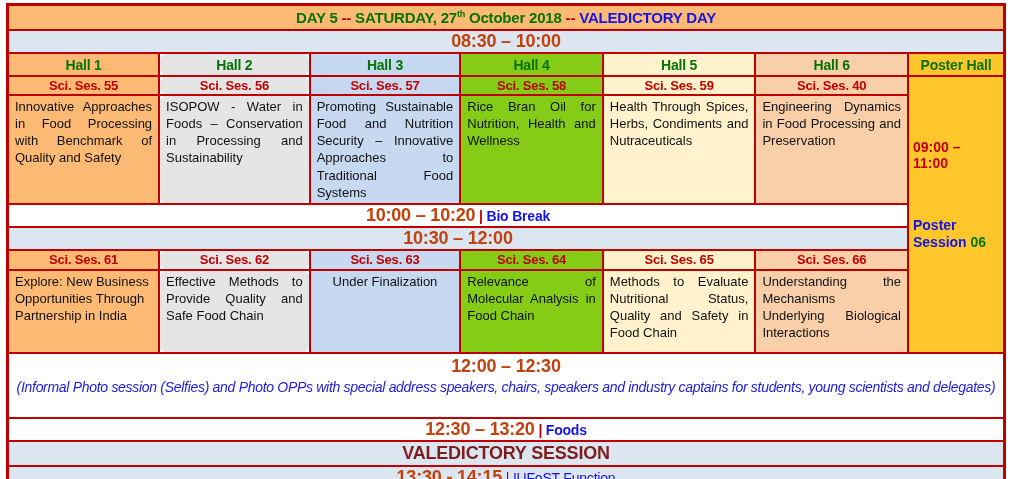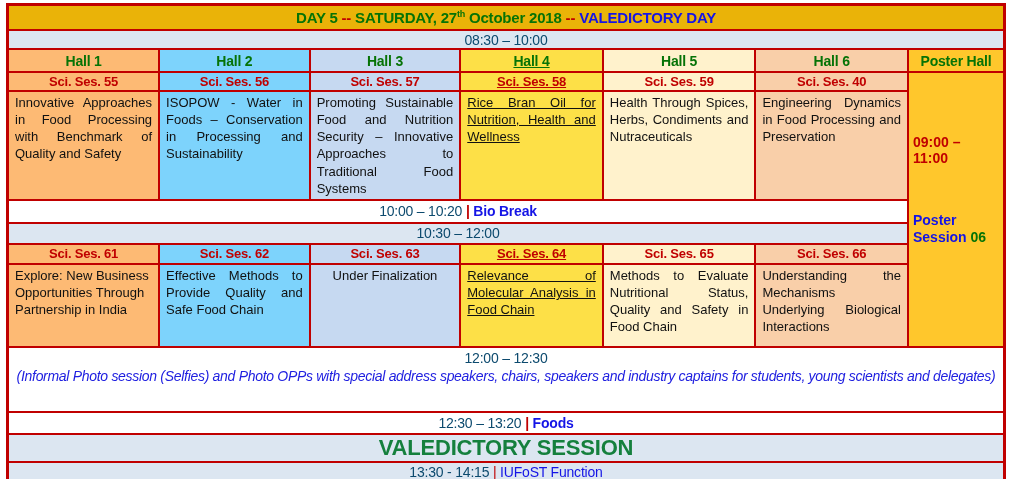--- a/index.html
+++ b/index.html
@@ -15,48 +15,48 @@
   .r-desc1 td{height:84px;}
   .r-bio td{height:21px;}
   .r-band2 td{height:19px;}
   .r-ses2 td{height:18px;}
   .r-desc2 td{height:77px;}
   .r-photo td{height:61px;}
   .r-lunch td{height:20px;}
   .r-val td{height:23px;}
   .r-event td{height:19px;}
   
-  .bg-title{background:#eab308;}
+  .bg-title{background:#fdba74;}
   .bg-band{background:#DCE6F1;}
   .bg-white{background:#FFFFFF;}
   .c1{background:#fdba74;}
-  .c2{background:#7dd3fc;}
+  .c2{background:#e5e5e5;border-radius:10px;}
   .c3{background:#C6D9F1;}
-  .c4{background:#fde047;text-decoration:underline;}
+  .c4{background:#84cc16;}
   .c5{background:#FFF2CC;}
   .c6{background:#F9CFA9;}
   .c7{background:#FFC72C;}
   
   .center{text-align:center;}
   .t-title{font-size:15px;font-weight:bold;letter-spacing:-0.2px;}
   .t-green{color:#067306;}
   .t-red{color:#C00000;}
   .t-blue{color:#1414E6;}
-  .t-band{font-size:14px;font-weight:normal;color:#0c4a6e;letter-spacing:-0.2px;}
+  .t-band{font-size:18px;font-weight:bold;color:#c2410c;letter-spacing:-0.2px;}
   .hall th{font-size:14px;font-weight:bold;color:#067306;text-align:center;letter-spacing:-0.2px;}
   .ses{font-size:13px;font-weight:bold;color:#C00000;text-align:center;letter-spacing:-0.2px;}
   .desc{font-size:13px;color:#111111;text-align:justify;vertical-align:top;line-height:1.32;
     padding:2px 6px;}
   .desc-center{text-align:center;}
   .label-bold{font-weight:bold;}
   .label-reg{font-weight:normal;}
   .t-event{font-size:14px;letter-spacing:-0.2px;}
   .t-note{font-size:14px;font-style:italic;color:#2020E0;font-weight:normal;letter-spacing:-0.3px;
     line-height:1.45;}
-  .t-val{font-size:22px;font-weight:bold;color:#15803d;letter-spacing:-0.2px;}
+  .t-val{font-size:18px;font-weight:bold;color:#7f1d1d;letter-spacing:-0.2px;}
   .poster-cell{vertical-align:middle;text-align:left;padding-bottom:38px;}
   .poster-time{font-size:14px;font-weight:bold;color:#C00000;margin-bottom:46px;}
   .poster-label{font-size:14px;font-weight:bold;color:#1414E6;line-height:1.25;}
   .photo-cell{vertical-align:top;padding-top:2px;}
   sup{font-size:9px;}
 </style>
 </head>
 <body>
 
 <table>

